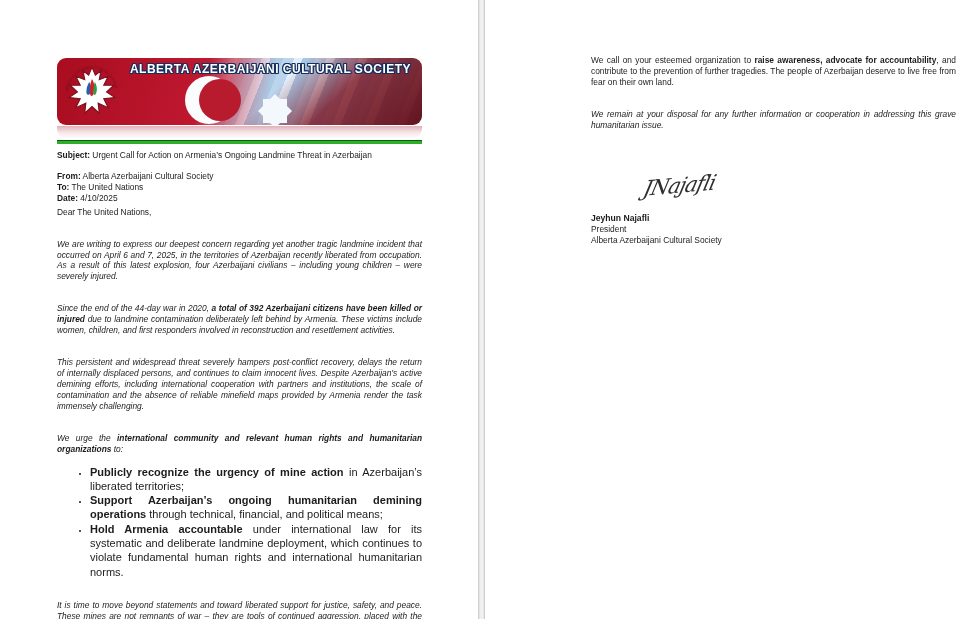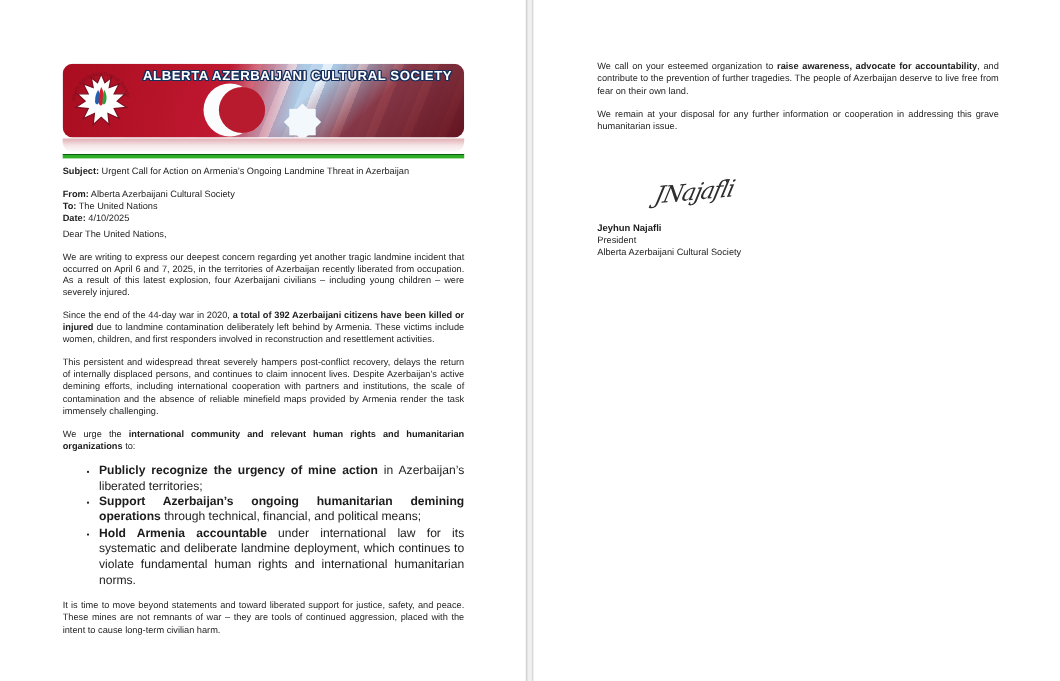--- a/index.html
+++ b/index.html
@@ -9,21 +9,21 @@
     font-family: "Liberation Sans", sans-serif; color: #1c1c1c;
     overflow: hidden;
   }
   .stage { display: flex; width: 964px; height: 619px; }
   .page { background: #fff; height: 100%; overflow: hidden; }
   .page-left { width: 478px; }
   .gutter {
     width: 7px; height: 100%;
     background: linear-gradient(90deg, #c7c7c7, #efefef 30%, #f2f2f2 70%, #c7c7c7);
   }
-  .page-right { flex: 1; }
+  .page-right { flex: 1; padding-left: 48px; }
   .page-left .content { margin: 58px 56px 0 57px; width: 365px; }
   .page-right .content { margin: 55px 57px 0 58px; width: 365px; }
 
   
   .banner {
     position: relative; width: 365px; height: 67px;
     border-radius: 9px; overflow: hidden;
     background:
       linear-gradient(103deg, #a90d1f 0%, #bf1830 40%, rgba(191,24,48,0) 58%),
       linear-gradient(135deg, rgba(120,6,18,0) 58%, rgba(120,6,18,0.75) 74%, rgba(92,4,14,0.92) 100%),
@@ -63,21 +63,21 @@
   }
 
   
   p { margin: 0; }
   .txt { font-size: 8.4px; line-height: 1.3; color: #1c1c1c; }
   .j { text-align: justify; }
   .subject { margin-top: 6px; }
   .meta { margin-top: 10px; }
   .meta p { font-size: 8.4px; line-height: 1.3; }
   .salutation { margin-top: 3px; }
-  .para { margin-top: 10px; }
+  .para { margin-top: 21px; font-style: italic; }
   .bullets { margin: 10px 0 0 0; padding-left: 33px; }
   .bullets li { font-size: 11px; line-height: 1.3; text-align: justify; }
   .bullets li::marker { color: #1c1c1c; font-size: 8px; }
 
   
   .sig-script {
     margin: 46px 0 0 50px; width: max-content;
     font-family: "DejaVu Serif", serif; font-style: italic;
     font-size: 21px; letter-spacing: -1px; color: #2e2e2e;
     transform: rotate(-5deg) skewX(-18deg); transform-origin: left bottom;

